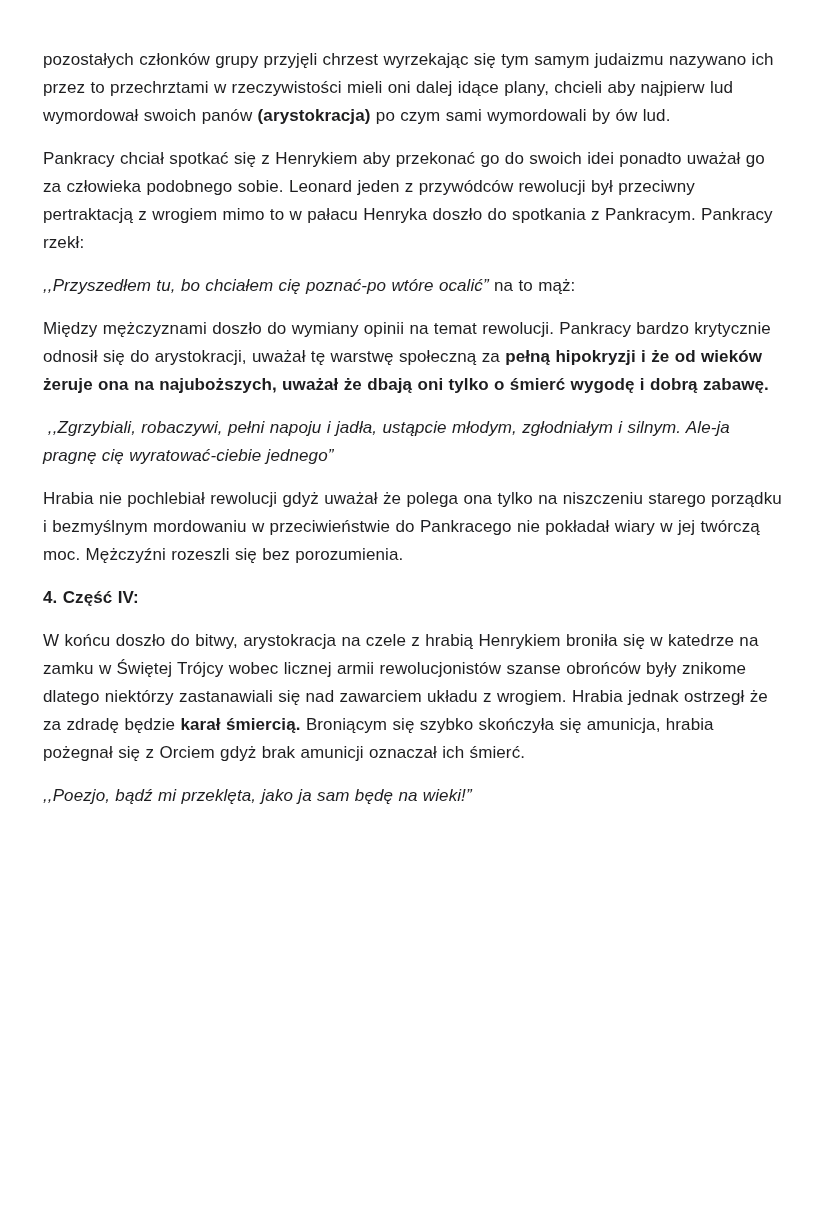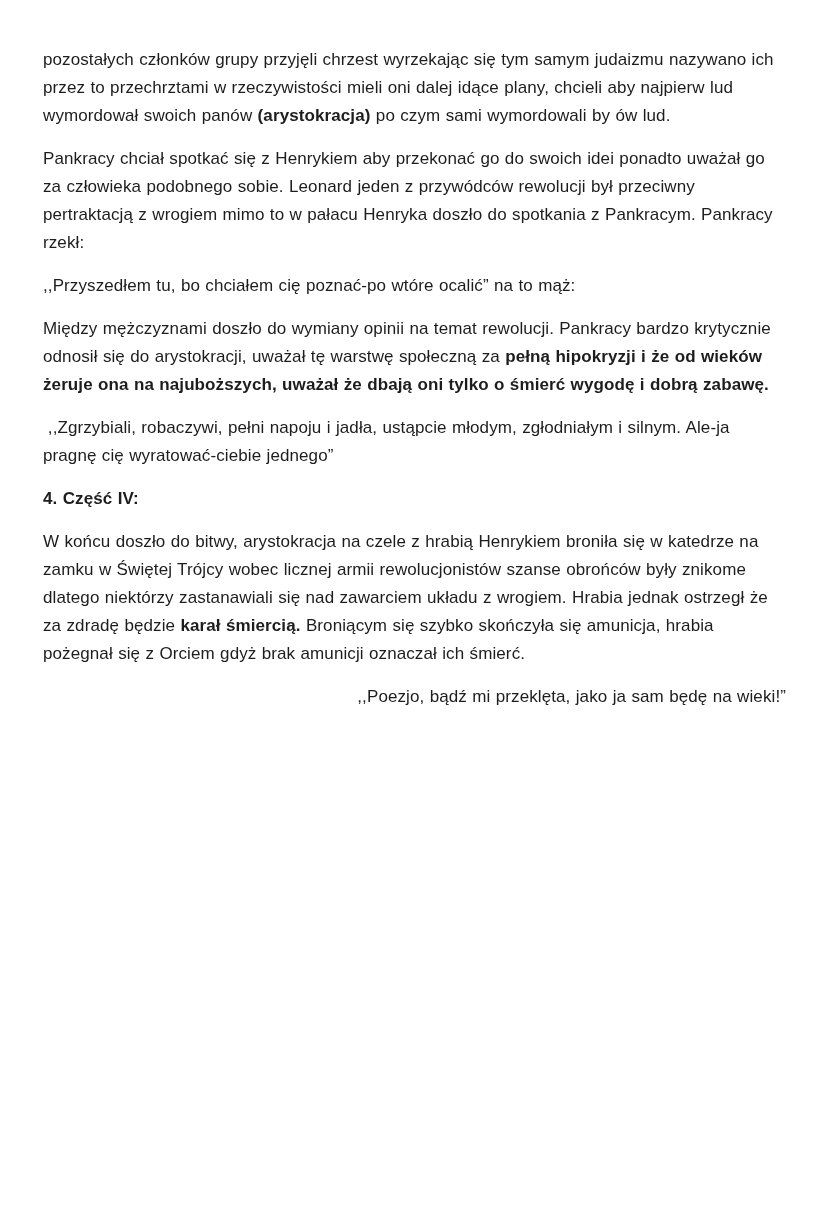--- a/index.html
+++ b/index.html
@@ -17,32 +17,33 @@
     padding: 46px 42px 60px 43px;
     background: #ffffff;
   }
   .doc p {
     font-size: 17px;
     line-height: 28px;
     margin: 0 0 15px 0;
     letter-spacing: 0.1px;
     word-spacing: 0.5px;
   }
-  .doc p:last-child { margin-bottom: 8px; text-align: right; }
+  .doc p:last-child { margin-bottom: 8px; }
   .run { white-space: pre-wrap; }
   .bold { font-weight: 700; }
-  .italic { }
+  .italic { font-style: italic; }
 </style>
 </head>
 <body style="background: rgb(255, 255, 255); color: rgb(29, 29, 31);">
 
 <main class="page">
   <article class="doc" id="doc">
       <p><span class="run">pozostałych członków grupy przyjęli chrzest wyrzekając się tym samym judaizmu nazywano ich przez to przechrztami w rzeczywistości mieli oni dalej idące plany, chcieli aby najpierw lud wymordował swoich panów </span><span class="run bold">(arystokracja)</span><span class="run"> po czym sami wymordowali by ów lud.</span></p>
       <p><span class="run">Pankracy chciał spotkać się z Henrykiem aby przekonać go do swoich idei ponadto uważał go za człowieka podobnego sobie. Leonard jeden z przywódców rewolucji był przeciwny pertraktacją z wrogiem mimo to w pałacu Henryka doszło do spotkania z Pankracym. Pankracy rzekł:</span></p>
       <p><span class="run italic">,,Przyszedłem tu, bo chciałem cię poznać-po wtóre ocalić”</span><span class="run"> na to mąż:</span><br></p>
       <p><span class="run">Między mężczyznami doszło do wymiany opinii na temat rewolucji. Pankracy bardzo krytycznie odnosił się do arystokracji, uważał tę warstwę społeczną za </span><span class="run bold">pełną hipokryzji i że od wieków żeruje ona na najuboższych, uważał że dbają oni tylko o śmierć wygodę i dobrą zabawę.</span></p>
       <p><span class="run italic"> ,,Zgrzybiali, robaczywi, pełni napoju i jadła, ustąpcie młodym, zgłodniałym i silnym. Ale-ja pragnę cię wyratować-ciebie jednego”</span></p>
+      <p><span class="run">Hrabia nie pochlebiał rewolucji gdyż uważał że polega ona tylko na niszczeniu starego porządku i bezmyślnym mordowaniu w przeciwieństwie do Pankracego nie pokładał wiary w jej twórczą moc. Mężczyźni rozeszli się bez porozumienia.</span></p>
       <p><span class="run bold">4. Część IV:</span></p>
       <p><span class="run">W końcu doszło do bitwy, arystokracja na czele z hrabią Henrykiem broniła się w katedrze na zamku w Świętej Trójcy wobec licznej armii rewolucjonistów szanse obrońców były znikome dlatego niektórzy zastanawiali się nad zawarciem układu z wrogiem. Hrabia jednak ostrzegł że za zdradę będzie </span><span class="run bold">karał śmiercią.</span><span class="run"> Broniącym się szybko skończyła się amunicja, hrabia pożegnał się z Orciem gdyż brak amunicji oznaczał ich śmierć.</span></p>
       <p><span class="run italic">,,Poezjo, bądź mi przeklęta, jako ja sam będę na wieki!”</span></p>
     </article>
 </main>
 
 </body></html>

